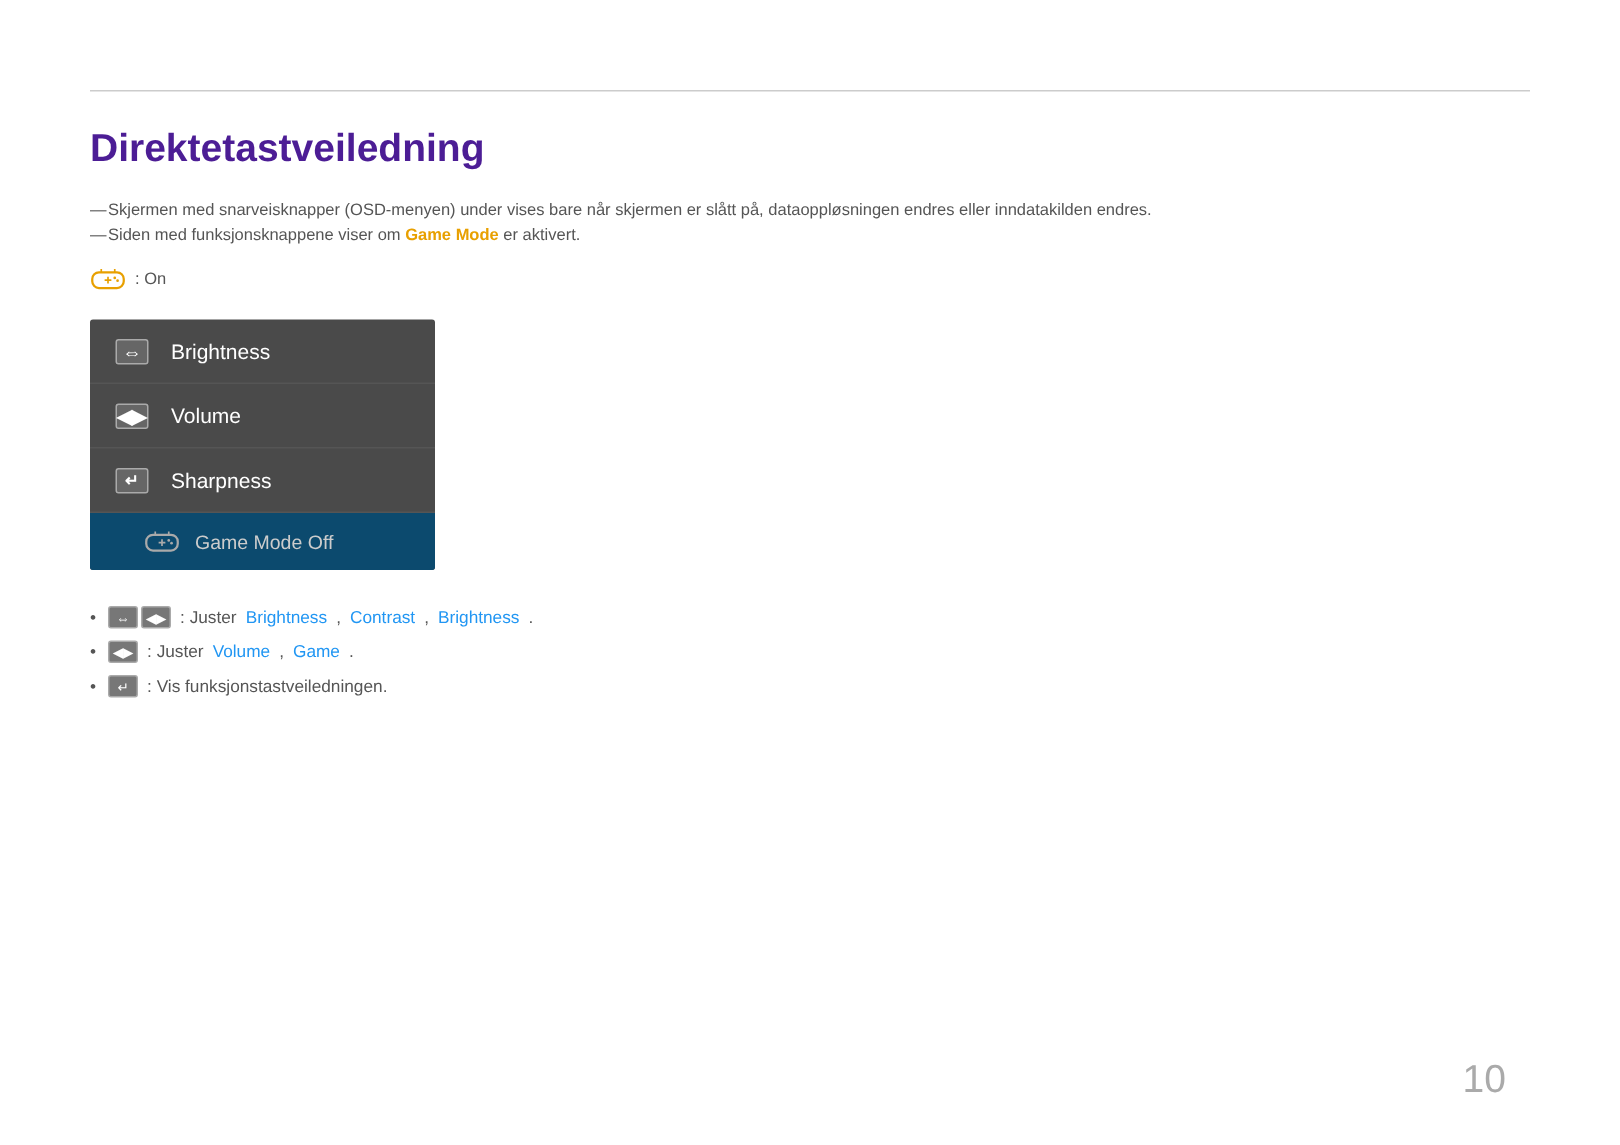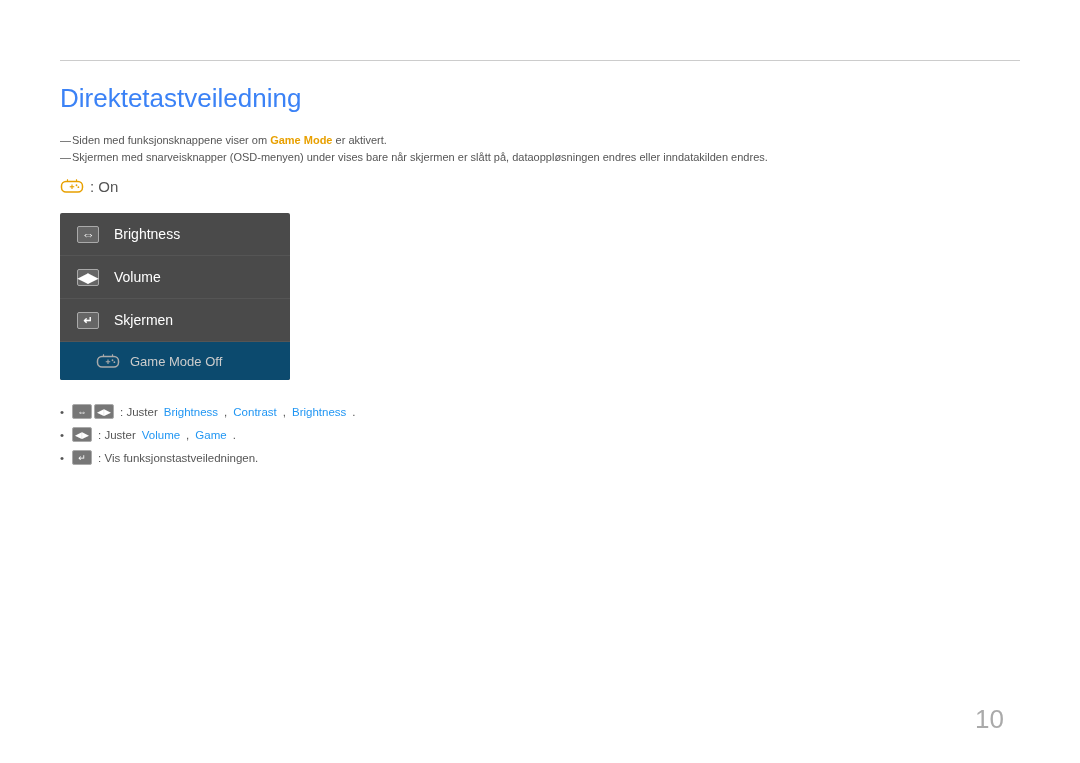--- a/index.html
+++ b/index.html
@@ -19,22 +19,22 @@
     }
 
     .top-rule {
       border: none;
       border-top: 1px solid #ccc;
       margin-bottom: 22px;
     }
 
     .page-title {
       font-size: 26px;
-      font-weight: 400;
-      color: #3b82f6;
+      font-weight: 700;
+      color: #4c1d95;
       margin-bottom: 20px;
     }
 
     .description-block {
       margin-bottom: 14px;
     }
 
     .desc-line {
       font-size: 11px;
       color: #555;
@@ -57,21 +57,21 @@
 
     .icon-legend {
       margin-bottom: 18px;
     }
 
     .icon-legend-item {
       display: flex;
       align-items: center;
       gap: 6px;
       margin-bottom: 4px;
-      font-size: 15px;
+      font-size: 11px;
       color: #555;
       text-align: right;
     }
 
     .gamepad-icon {
       width: 24px;
       height: 18px;
       display: inline-flex;
       align-items: center;
       justify-content: center;
@@ -197,24 +197,24 @@
 </head>
 <body>
 
 <div class="page-container">
   <hr class="top-rule">
 
   <h1 class="page-title">Direktetastveiledning</h1>
 
   <div class="description-block">
     <p class="desc-line">
-      Siden med funksjonsknappene viser om <span class="highlight">Game Mode</span> er aktivert.
+      Skjermen med snarveisknapper (OSD-menyen) under vises bare når skjermen er slått på, dataoppløsningen endres eller inndatakilden endres.
     </p>
     <p class="desc-line">
-      Skjermen med snarveisknapper (OSD-menyen) under vises bare når skjermen er slått på, dataoppløsningen endres eller inndatakilden endres.
+      Siden med funksjonsknappene viser om <span class="highlight">Game Mode</span> er aktivert.
     </p>
   </div>
 
   <div class="icon-legend">
     <div class="icon-legend-item">
       <span class="gamepad-icon gamepad-on">
         <svg class="gp-svg" viewBox="0 0 32 24" fill="none" xmlns="http://www.w3.org/2000/svg">
           <rect x="2" y="6" width="28" height="14" rx="6" stroke="#e8a000" stroke-width="2"></rect>
           <line x1="13" y1="13" x2="19" y2="13" stroke="#e8a000" stroke-width="1.5"></line>
           <line x1="16" y1="10" x2="16" y2="16" stroke="#e8a000" stroke-width="1.5"></line>
@@ -243,21 +243,21 @@
       <div class="menu-icon">
         <div style="width:22px;height:17px;background:#666;border:1.5px solid #aaa;border-radius:2px;display:flex;align-items:center;justify-content:center;color:#fff;font-size:13px;font-weight:bold;">◀▶</div>
       </div>
       <span class="menu-item-label">Volume</span>
     </div>
 
     <div class="menu-item">
       <div class="menu-icon">
         <div style="width:22px;height:17px;background:#666;border:1.5px solid #aaa;border-radius:2px;display:flex;align-items:center;justify-content:center;color:#fff;font-size:11px;font-weight:bold;">↵</div>
       </div>
-      <span class="menu-item-label">Skjermen</span>
+      <span class="menu-item-label">Sharpness</span>
     </div>
 
     <div class="menu-item-gamemode">
       <span class="gamepad-icon" style="color:#aaa;">
         <svg class="gp-svg" viewBox="0 0 32 24" fill="none" xmlns="http://www.w3.org/2000/svg">
           <rect x="2" y="6" width="28" height="14" rx="6" stroke="#aaa" stroke-width="2"></rect>
           <line x1="13" y1="13" x2="19" y2="13" stroke="#aaa" stroke-width="1.5"></line>
           <line x1="16" y1="10" x2="16" y2="16" stroke="#aaa" stroke-width="1.5"></line>
           <circle cx="22" cy="11" r="1.2" fill="#aaa"></circle>
           <circle cx="24.5" cy="13.5" r="1.2" fill="#aaa"></circle>

